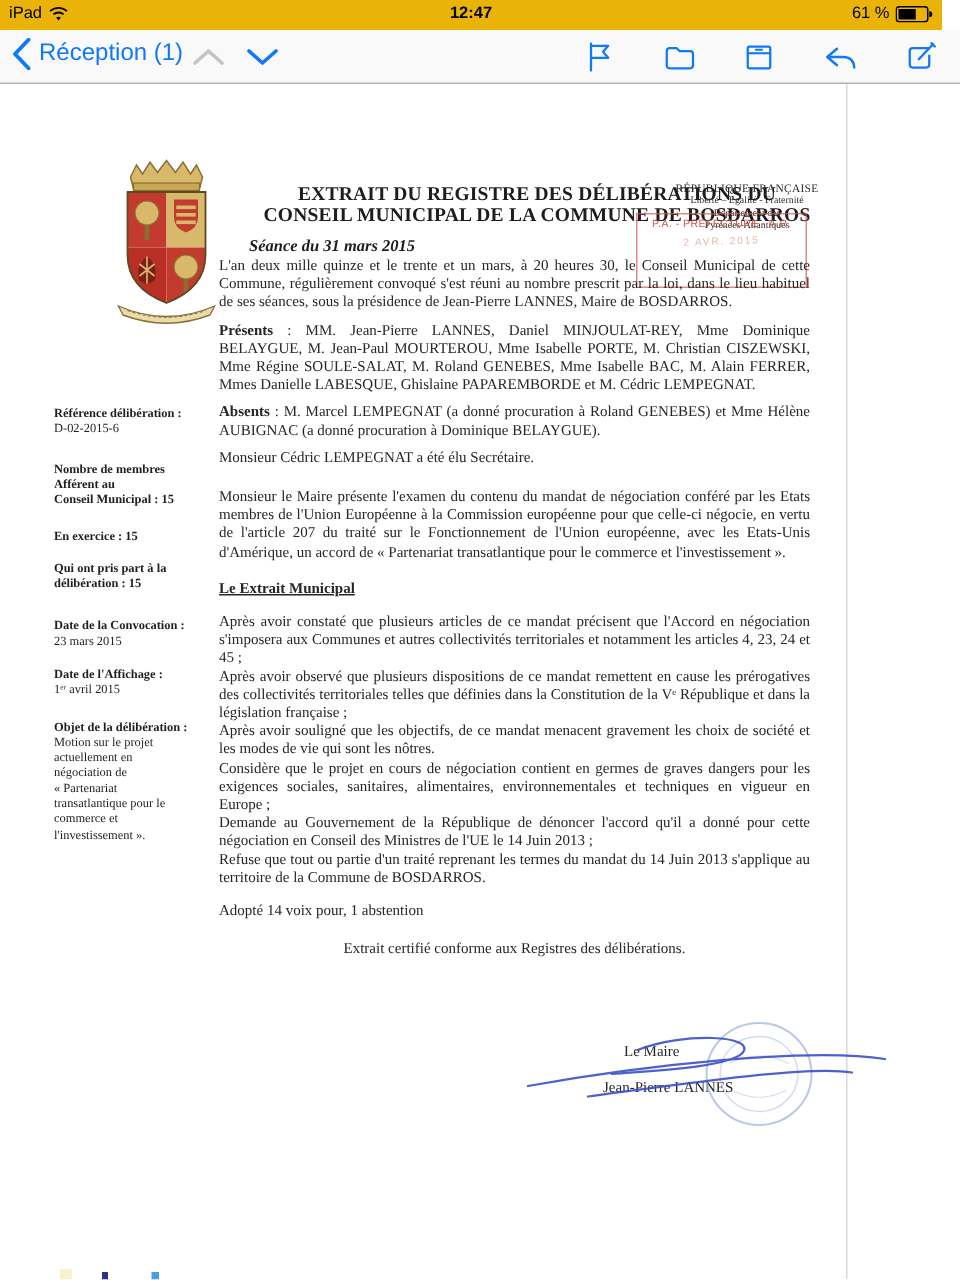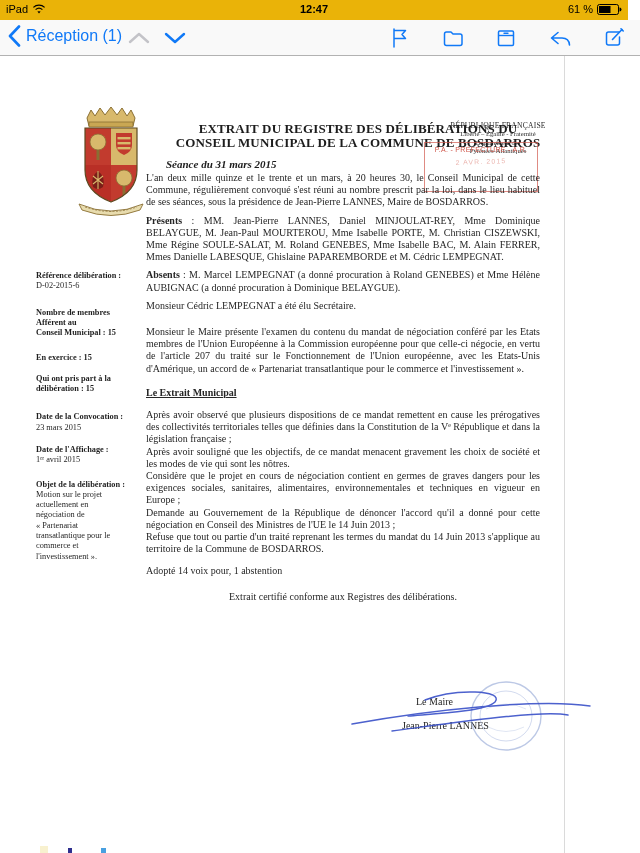--- a/index.html
+++ b/index.html
@@ -232,20 +232,21 @@
   </div>
 </div>
 
 <div class="docbody">
   <p class="p-first">L'an deux mille quinze et le trente et un mars, à 20 heures 30, le Conseil Municipal de cette Commune, régulièrement convoqué s'est réuni au nombre prescrit par la loi, dans le lieu habituel de ses séances, sous la présidence de Jean-Pierre LANNES, Maire de BOSDARROS.</p>
   <p class="p-presents"><span class="bu">Présents</span><span> : MM. Jean-Pierre LANNES, Daniel MINJOULAT-REY, Mme Dominique BELAYGUE, M. Jean-Paul MOURTEROU, Mme Isabelle PORTE, M. Christian CISZEWSKI, Mme Régine SOULE-SALAT, M. Roland GENEBES, Mme Isabelle BAC, M. Alain FERRER, Mmes Danielle LABESQUE, Ghislaine PAPAREMBORDE et M. Cédric LEMPEGNAT.</span></p>
   <p class="p-absents"><span class="bu">Absents</span><span> : M. Marcel LEMPEGNAT (a donné procuration à Roland GENEBES) et Mme Hélène AUBIGNAC (a donné procuration à Dominique BELAYGUE).</span></p>
   <p class="p-secretaire">Monsieur Cédric LEMPEGNAT a été élu Secrétaire.</p>
   <p class="p-maire">Monsieur le Maire présente l'examen du contenu du mandat de négociation conféré par les Etats membres de l'Union Européenne à la Commission européenne pour que celle-ci négocie, en vertu de l'article 207 du traité sur le Fonctionnement de l'Union européenne, avec les Etats-Unis d'Amérique, un accord de « Partenariat transatlantique pour le commerce et l'investissement ».</p>
   <p class="h-conseil">Le Extrait Municipal</p>
+  <p>Après avoir constaté que plusieurs articles de ce mandat précisent que l'Accord en négociation s'imposera aux Communes et autres collectivités territoriales et notamment les articles 4, 23, 24 et 45 ;</p>
   <p>Après avoir observé que plusieurs dispositions de ce mandat remettent en cause les prérogatives des collectivités territoriales telles que définies dans la Constitution de la Vᵉ République et dans la législation française ;</p>
   <p>Après avoir souligné que les objectifs, de ce mandat menacent gravement les choix de société et les modes de vie qui sont les nôtres.</p>
   <p>Considère que le projet en cours de négociation contient en germes de graves dangers pour les exigences sociales, sanitaires, alimentaires, environnementales et techniques en vigueur en Europe ;</p>
   <p>Demande au Gouvernement de la République de dénoncer l'accord qu'il a donné pour cette négociation en Conseil des Ministres de l'UE le 14 Juin 2013 ;</p>
   <p>Refuse que tout ou partie d'un traité reprenant les termes du mandat du 14 Juin 2013 s'applique au territoire de la Commune de BOSDARROS.</p>
   <p class="p-adopte">Adopté 14 voix pour, 1 abstention</p>
   <p class="p-certif">Extrait certifié conforme aux Registres des délibérations.</p>
 </div>
 
 <div class="sig-role">Le Maire</div>

